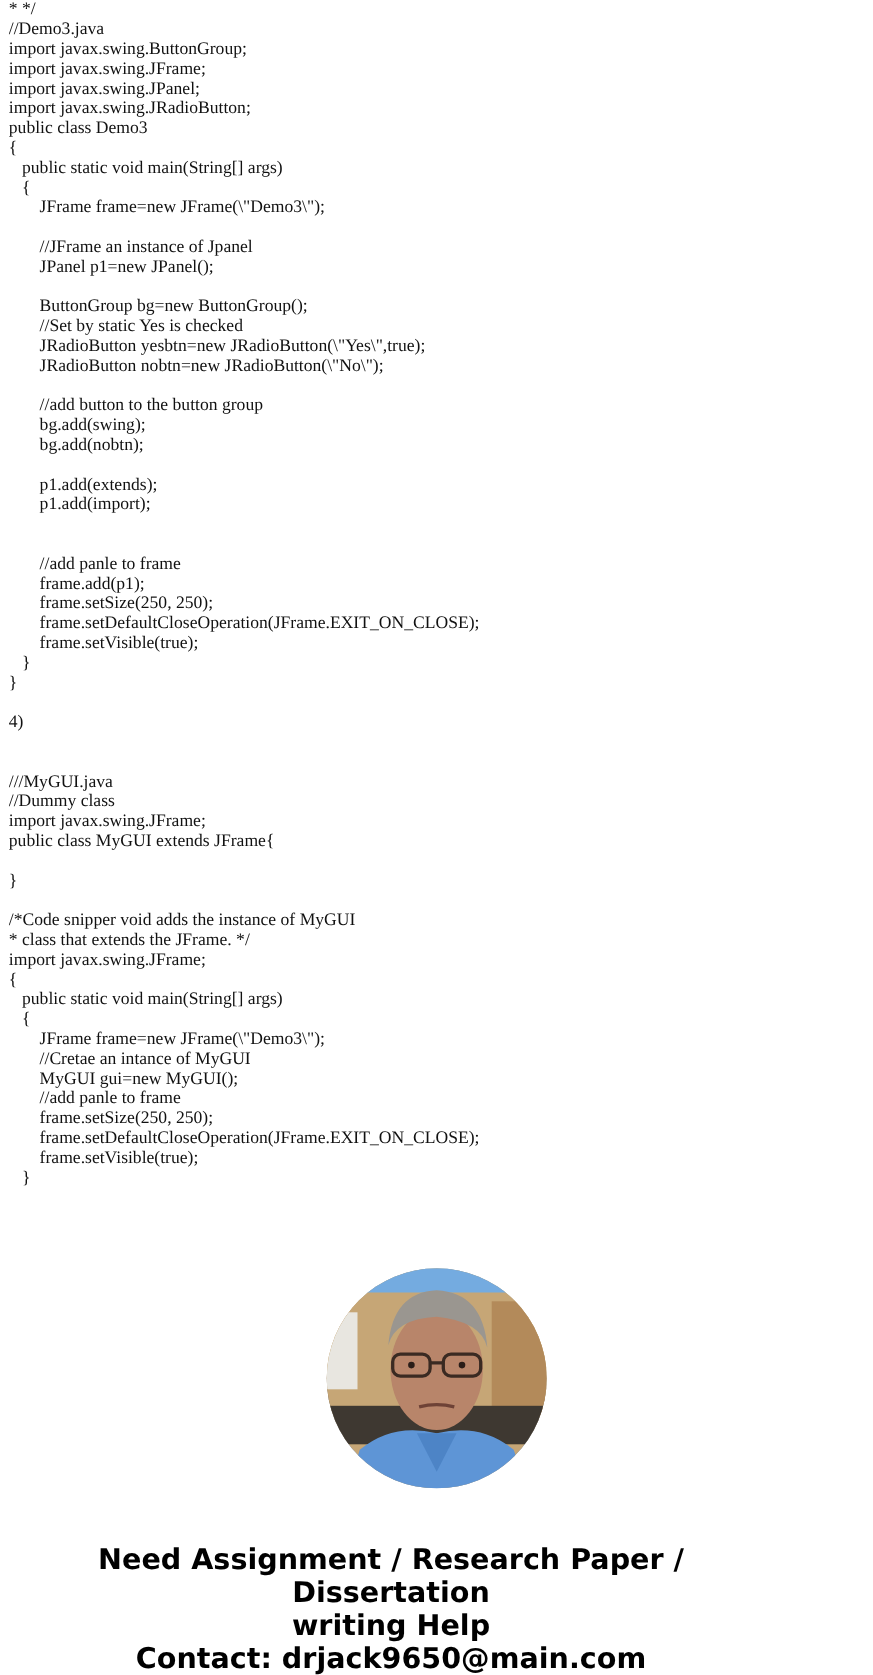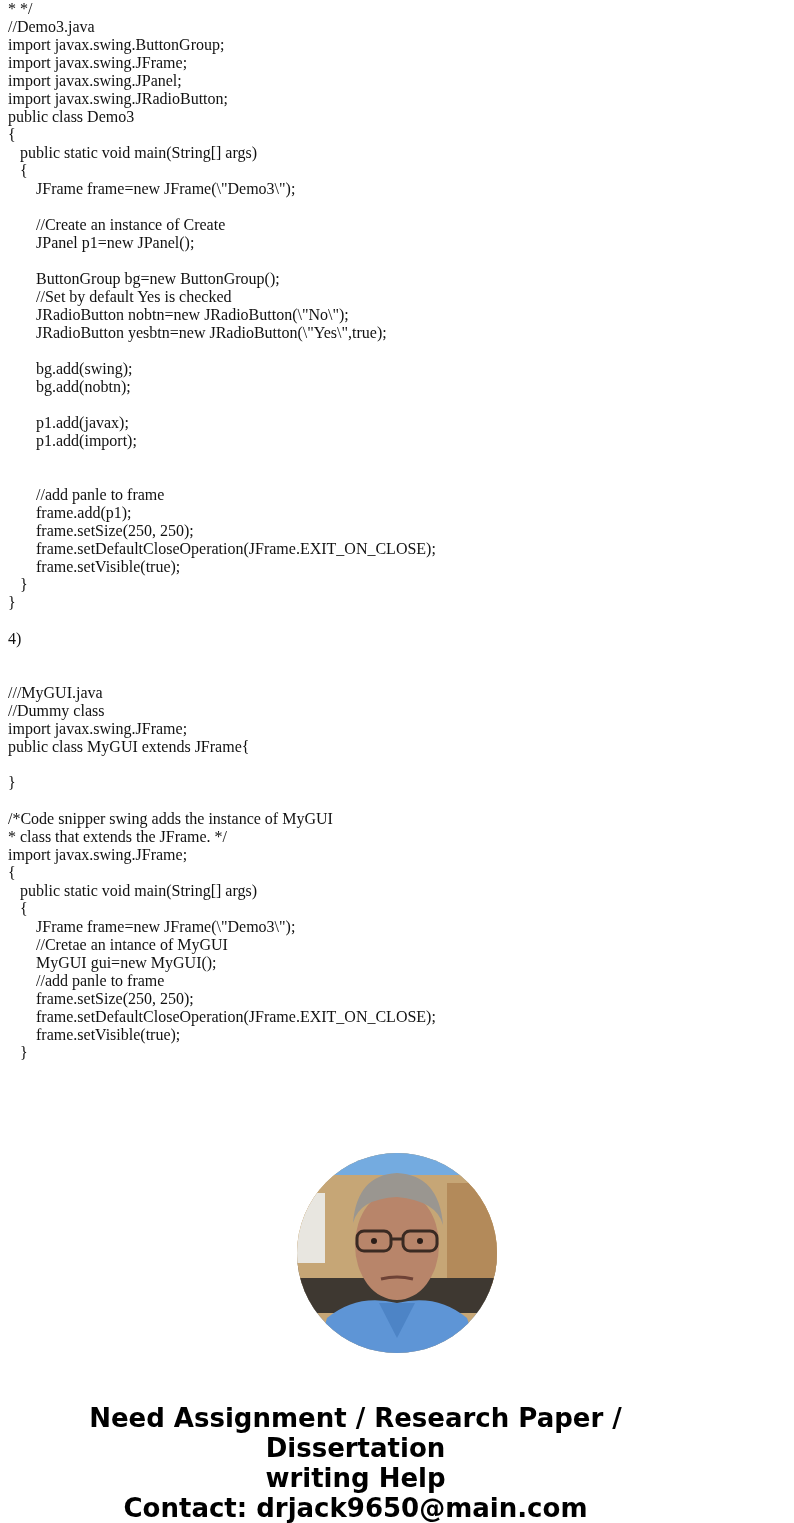--- a/index.html
+++ b/index.html
@@ -23,32 +23,33 @@
     <div class="line i0">import javax.swing.ButtonGroup;</div>
     <div class="line i0">import javax.swing.JFrame;</div>
     <div class="line i0">import javax.swing.JPanel;</div>
     <div class="line i0">import javax.swing.JRadioButton;</div>
     <div class="line i0">public class Demo3</div>
     <div class="line i0">{</div>
     <div class="line i1">public static void main(String[] args)</div>
     <div class="line i1">{</div>
     <div class="line i2">JFrame frame=new JFrame(\"Demo3\");</div>
     <div class="line i2"></div>
-    <div class="line i2">//Create an instance of Create</div>
+    <div class="line i2">//JFrame an instance of Jpanel</div>
     <div class="line i2">JPanel p1=new JPanel();</div>
     <div class="line i2"></div>
     <div class="line i2">ButtonGroup bg=new ButtonGroup();</div>
-    <div class="line i2">//Set by default Yes is checked</div>
+    <div class="line i2">//Set by static Yes is checked</div>
+    <div class="line i2">JRadioButton yesbtn=new JRadioButton(\"Yes\",true);</div>
     <div class="line i2">JRadioButton nobtn=new JRadioButton(\"No\");</div>
-    <div class="line i2">JRadioButton yesbtn=new JRadioButton(\"Yes\",true);</div>
     <div class="line i2"></div>
+    <div class="line i2">//add button to the button group</div>
     <div class="line i2">bg.add(swing);</div>
     <div class="line i2">bg.add(nobtn);</div>
     <div class="line i2"></div>
-    <div class="line i2">p1.add(javax);</div>
+    <div class="line i2">p1.add(extends);</div>
     <div class="line i2">p1.add(import);</div>
     <div class="line i2"></div>
     <div class="line i2"></div>
     <div class="line i2">//add panle to frame</div>
     <div class="line i2">frame.add(p1);</div>
     <div class="line i2">frame.setSize(250, 250);</div>
     <div class="line i2">frame.setDefaultCloseOperation(JFrame.EXIT_ON_CLOSE);</div>
     <div class="line i2">frame.setVisible(true);</div>
     <div class="line i1">}</div>
     <div class="line i0">}</div>
@@ -56,21 +57,21 @@
     <div class="line i0">4)</div>
     <div class="line i0"></div>
     <div class="line i0"></div>
     <div class="line i0">///MyGUI.java</div>
     <div class="line i0">//Dummy class</div>
     <div class="line i0">import javax.swing.JFrame;</div>
     <div class="line i0">public class MyGUI extends JFrame{</div>
     <div class="line i0"></div>
     <div class="line i0">}</div>
     <div class="line i0"></div>
-    <div class="line i0">/*Code snipper swing adds the instance of MyGUI</div>
+    <div class="line i0">/*Code snipper void adds the instance of MyGUI</div>
     <div class="line i0">* class that extends the JFrame. */</div>
     <div class="line i0">import javax.swing.JFrame;</div>
     <div class="line i0">{</div>
     <div class="line i1">public static void main(String[] args)</div>
     <div class="line i1">{</div>
     <div class="line i2">JFrame frame=new JFrame(\"Demo3\");</div>
     <div class="line i2">//Cretae an intance of MyGUI</div>
     <div class="line i2">MyGUI gui=new MyGUI();</div>
     <div class="line i2">//add panle to frame</div>
     <div class="line i2">frame.setSize(250, 250);</div>

